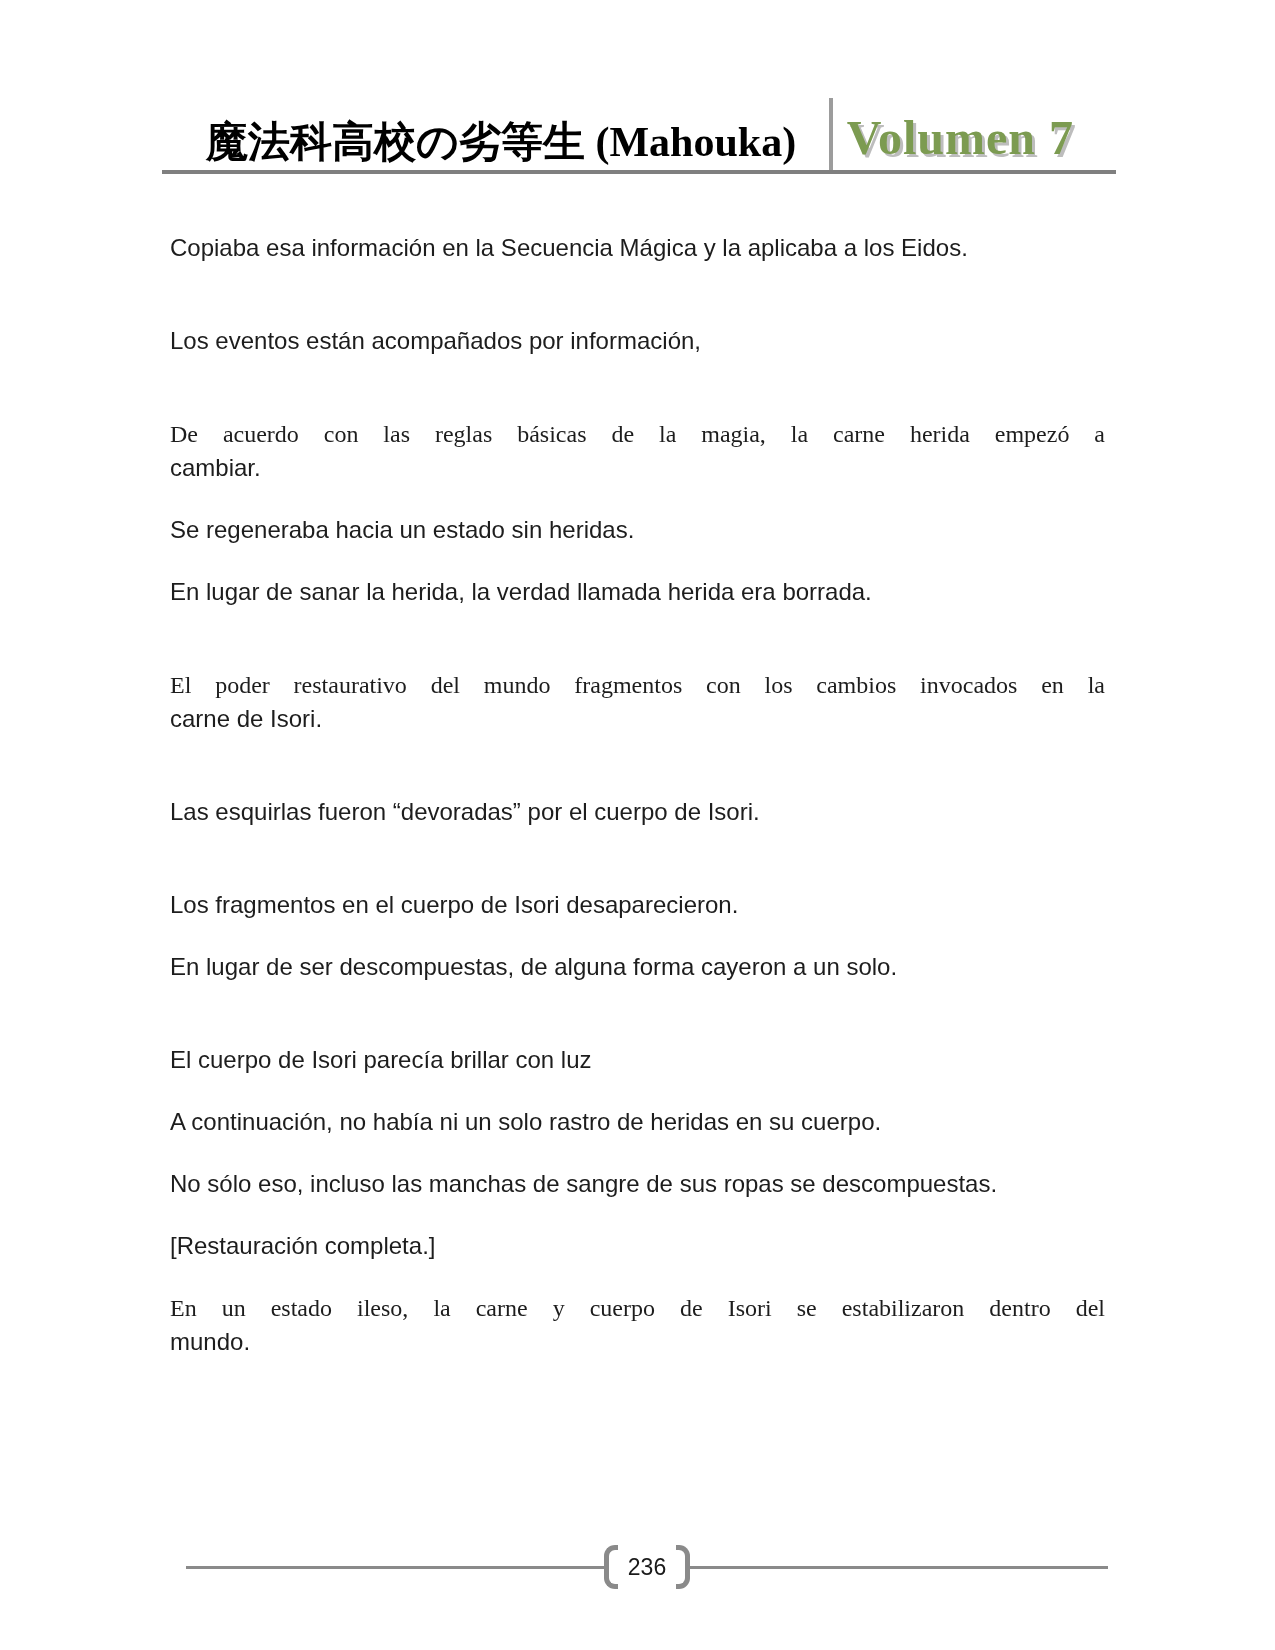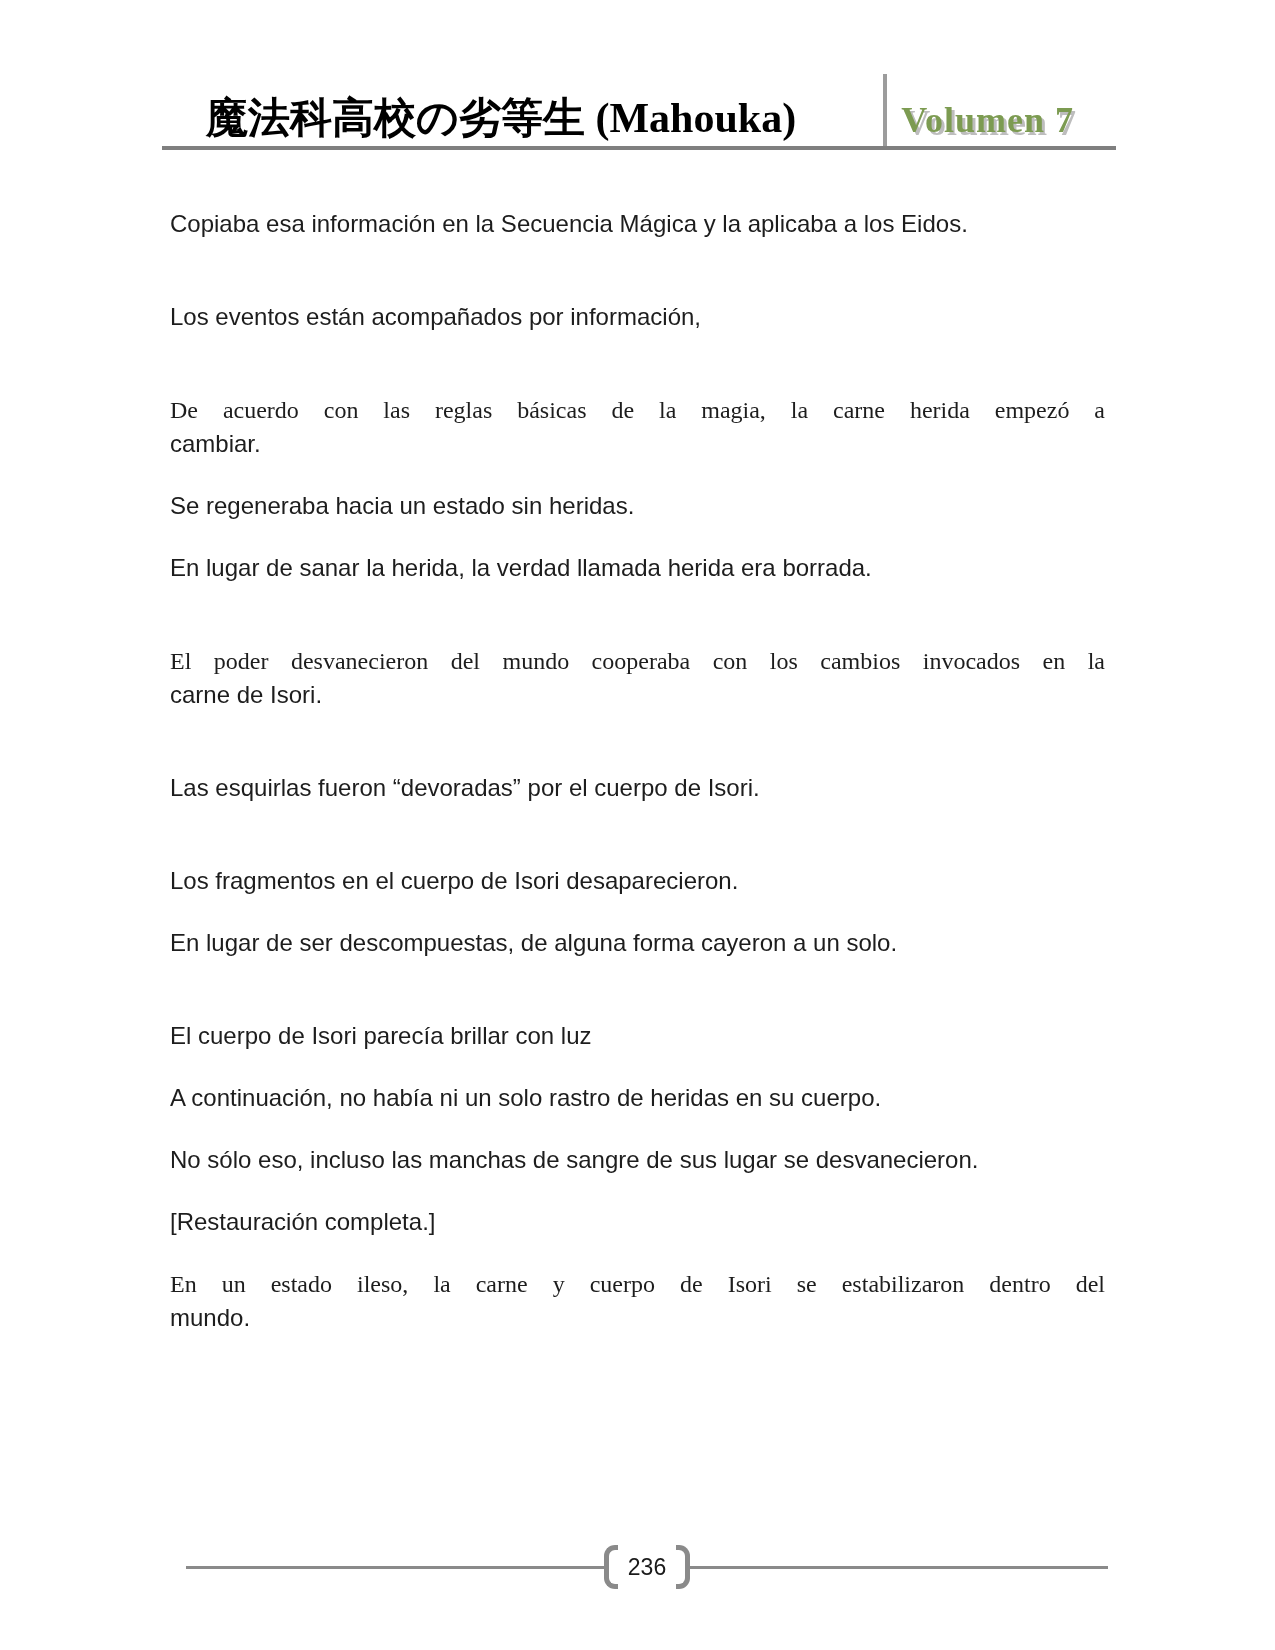--- a/index.html
+++ b/index.html
@@ -7,21 +7,21 @@
     position:relative;
     width:1275px; height:1650px;
     background:#ffffff;
     font-family:"Liberation Sans","DejaVu Sans",sans-serif;
     overflow:hidden;
   }
 
   
   .hdr {
     margin:0 159px 0 162px;
-    padding-top:74px;
+    padding-top:98px;
     border-bottom:4px solid var(--rule, #7f7f7f);
   }
   .hdr-row {
     display:flex;
     align-items:flex-end;
     height:72px;
   }
   .title {
     margin:0 0 0 44px;
     padding-bottom:7px;
@@ -35,21 +35,21 @@
   .hdr-spacer { flex:1; }
   .vbar {
     width:4px; height:72px;
     background:var(--divider_bar, #9c9c9c);
   }
   .volume {
     margin:4px 42px 0 14px;
     padding-bottom:8px;
     font-family:"Liberation Serif","DejaVu Serif",serif;
     font-weight:bold;
-    font-size:36px;
+    font-size:48px;
     line-height:1;
     letter-spacing:1px;
     color:var(--volume_green, #7c9b51);
     text-shadow:3px 3px 0 var(--volume_shadow, #bdbdbd);
     white-space:nowrap;
   }
 
   
   .content {
     margin:57px 170px 0 170px;
@@ -117,40 +117,40 @@
         <div class="line">De acuerdo con las reglas básicas de la magia, la carne herida empezó a</div>
         <div class="line">cambiar.</div>
       </div>
       <div class="para">
         <div class="line">Se regeneraba hacia un estado sin heridas.</div>
       </div>
       <div class="para sp-lg">
         <div class="line">En lugar de sanar la herida, la verdad llamada herida era borrada.</div>
       </div>
       <div class="para sp-lg justify">
-        <div class="line">El poder desvanecieron del mundo cooperaba con los cambios invocados en la</div>
+        <div class="line">El poder restaurativo del mundo fragmentos con los cambios invocados en la</div>
         <div class="line">carne de Isori.</div>
       </div>
       <div class="para sp-lg">
         <div class="line">Las esquirlas fueron “devoradas” por el cuerpo de Isori.</div>
       </div>
       <div class="para">
         <div class="line">Los fragmentos en el cuerpo de Isori desaparecieron.</div>
       </div>
       <div class="para sp-lg">
         <div class="line">En lugar de ser descompuestas, de alguna forma cayeron a un solo.</div>
       </div>
       <div class="para">
         <div class="line">El cuerpo de Isori parecía brillar con luz</div>
       </div>
       <div class="para">
         <div class="line">A continuación, no había ni un solo rastro de heridas en su cuerpo.</div>
       </div>
       <div class="para">
-        <div class="line">No sólo eso, incluso las manchas de sangre de sus lugar se desvanecieron.</div>
+        <div class="line">No sólo eso, incluso las manchas de sangre de sus ropas se descompuestas.</div>
       </div>
       <div class="para">
         <div class="line">[Restauración completa.]</div>
       </div>
       <div class="para justify">
         <div class="line">En un estado ileso, la carne y cuerpo de Isori se estabilizaron dentro del</div>
         <div class="line">mundo.</div>
       </div>
     </main>
 

